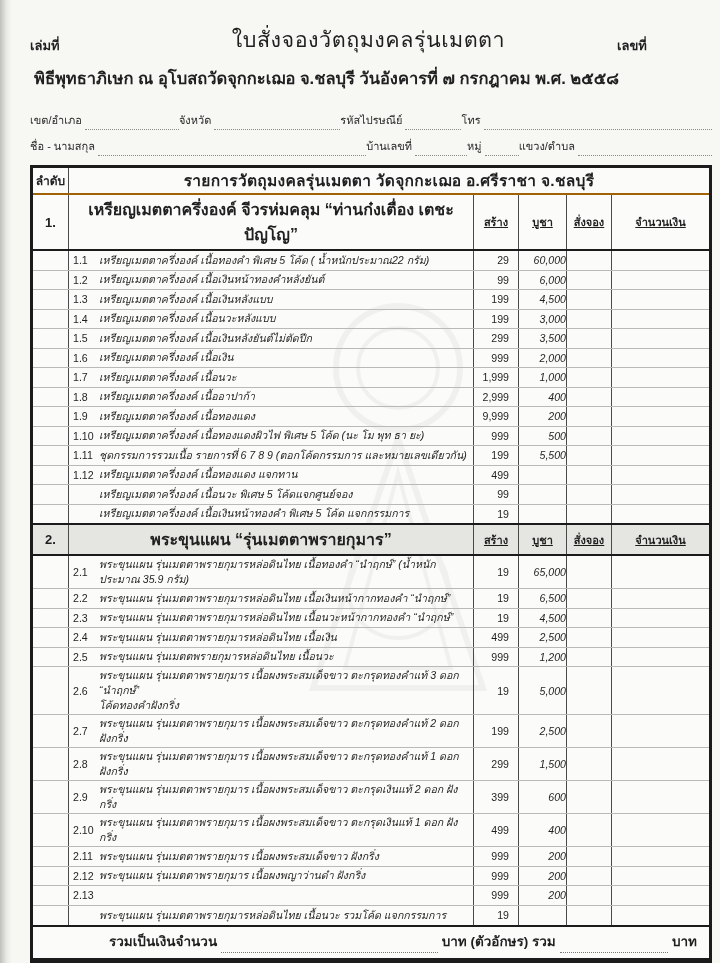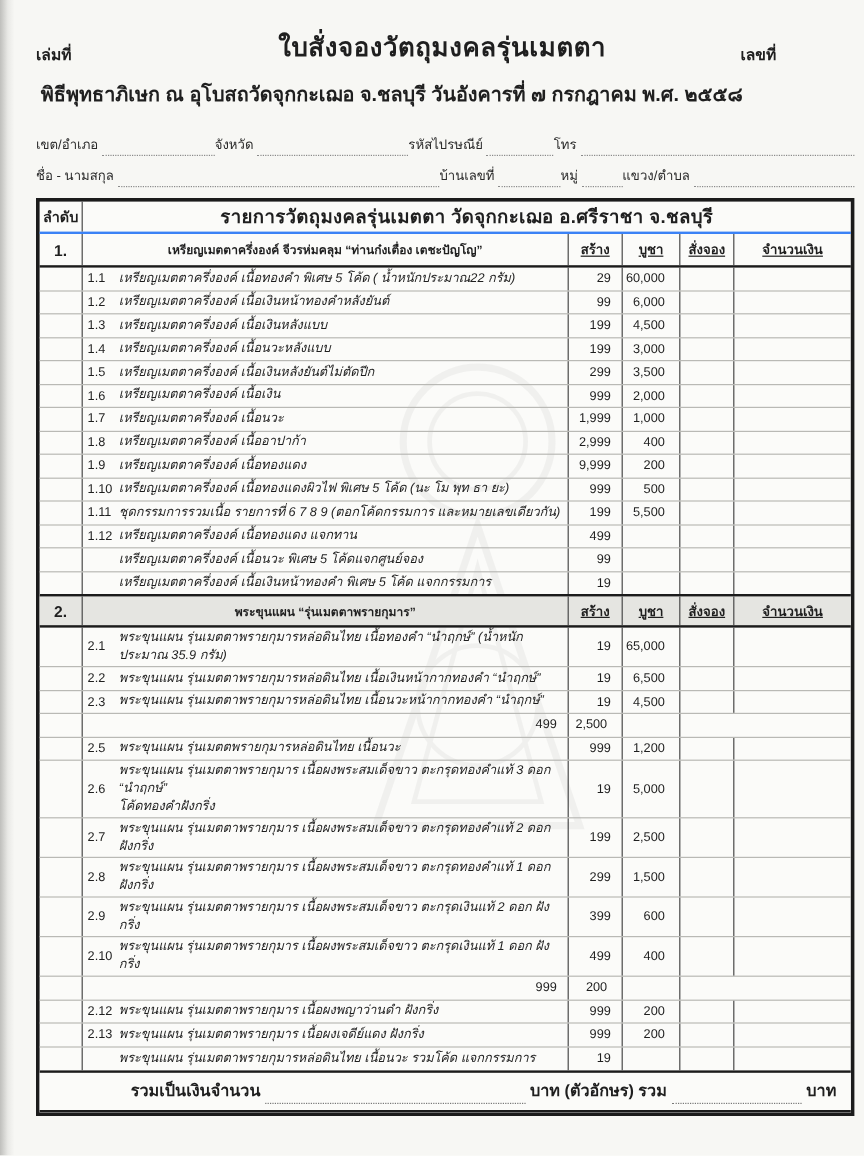--- a/index.html
+++ b/index.html
@@ -12,59 +12,59 @@
   .scan-edge{
     position:absolute;left:0;top:0;width:12px;height:100%;
     background:linear-gradient(to right,#bfbfbc,#e9e9e6 55%,rgba(233,233,230,0));
     z-index:3;pointer-events:none;
   }
   .content{padding:12px 8px 0 30px;position:relative;}
 
   
   .head-line{display:grid;grid-template-columns:90px 1fr 95px;align-items:end;margin-top:10px;}
   .vol,.num-lab{font-weight:bold;font-size:13px;}
-  .doc-title{text-align:center;font-weight:bold;font-size:21.5px;letter-spacing:.5px;}
+  .doc-title{text-align:center;font-weight:normal;font-size:21.5px;letter-spacing:.5px;}
   .subtitle{margin-top:9px;font-weight:bold;font-size:16.5px;padding-left:4px;}
 
   
   .fields{margin-top:13px;font-size:11px;color:#2a2a2a;}
   .frow{display:flex;align-items:flex-end;height:26px;}
   .frow .lab{white-space:nowrap;padding:0 3px 1px 0;}
   .fill{border-bottom:1px dotted #8a8a8a;height:14px;}
   .f-grow{flex:1 1 auto;}
 
   
   .sheet{border:3px solid #1b1b1b;margin-top:9px;background:#fbfbf9;position:relative;}
   .sheet *{box-sizing:border-box;}
   .watermark{position:absolute;left:250px;top:120px;z-index:0;opacity:.06;}
   .sheet-rows{position:relative;z-index:1;}
   .grid6{display:grid;grid-template-columns:36px 1fr 45px 48px 45px 97px;}
   .cell{height:100%;display:flex;align-items:center;}
   .vb{border-right:1px solid #4a4a4a;}
-  .thead{display:grid;grid-template-columns:36px 1fr;border-bottom:2px solid #3b82f6;min-height:27px;}
+  .thead{display:grid;grid-template-columns:36px 1fr;border-bottom:2px solid #a16207;min-height:27px;}
   .thead .idx{justify-content:center;font-weight:bold;font-size:12px;}
   .thead .listh{justify-content:center;font-weight:bold;font-size:15.5px;letter-spacing:.3px;}
   .sec-row{min-height:28px;font-weight:bold;border-bottom:2px solid #1b1b1b;}
   .sec-row + .item-row{border-top:0;}
   .item-row + .sec-row{border-top:2px solid #1b1b1b;margin-top:-1px;}
   .sec-row.shaded{background:#e5e5e1;}
   .sec-no{justify-content:center;font-size:13px;}
-  .sec-title{justify-content:center;text-align:center;font-size:10px;padding:2px 4px;}
+  .sec-title{justify-content:center;text-align:center;font-size:16px;padding:2px 4px;}
   .colh{justify-content:center;font-size:11px;text-decoration:underline;}
   .item-row{min-height:19.5px;font-size:10.6px;border-bottom:1px solid #b9b9b5;}
   .item-row:last-child{border-bottom:0;}
   .no-cell{}
   .desc{padding:1px 4px;align-items:center;}
   .inum{flex:0 0 26px;font-size:10.6px;}
   .dtext{flex:1;line-height:15px;font-style:italic;}
   .line2{display:block;}
   .line2:empty{display:none;}
   .made,.price{justify-content:flex-end;text-align:right;}
   .made{padding-right:9px;}
-  .price{padding-right:12px;}
+  .price{padding-right:0;font-style:italic;}
 
   
   .total-row{display:flex;align-items:flex-end;font-weight:bold;font-size:13.5px;
     padding:3px 8px 5px 72px;border-top:2px solid #1b1b1b;border-bottom:2px solid #1b1b1b;
     position:relative;z-index:1;background:#fbfbf9;}
   .total-row .fill{border-bottom:1px dotted #777;}
   .t1{flex:3.2;}.t2{flex:1.6;}
   .total-row .lab{white-space:nowrap;padding:0 4px 1px 4px;}
 </style>
 </head>
@@ -336,20 +336,24 @@
       <span class="dtext"><span>พระขุนแผน รุ่นเมตตาพรายกุมารหล่อดินไทย เนื้อนวะหน้ากากทองคำ “นำฤกษ์”</span></span>
     </div>
     <div class="cell vb made">19</div>
     <div class="cell vb price">4,500</div>
     <div class="cell vb"></div>
     <div class="cell"></div>
   </div>
 
   <div class="item-row grid6">
     <div class="cell vb no-cell"></div>
+    <div class="cell vb desc">
+      <span class="inum">2.4</span>
+      <span class="dtext"><span>พระขุนแผน รุ่นเมตตาพรายกุมารหล่อดินไทย เนื้อเงิน</span></span>
+    </div>
     <div class="cell vb made">499</div>
     <div class="cell vb price">2,500</div>
     <div class="cell vb"></div>
     <div class="cell"></div>
   </div>
 
   <div class="item-row grid6">
     <div class="cell vb no-cell"></div>
     <div class="cell vb desc">
       <span class="inum">2.5</span>
@@ -416,20 +420,24 @@
       <span class="dtext"><span>พระขุนแผน รุ่นเมตตาพรายกุมาร เนื้อผงพระสมเด็จขาว ตะกรุดเงินแท้ 1 ดอก ฝังกริ่ง</span></span>
     </div>
     <div class="cell vb made">499</div>
     <div class="cell vb price">400</div>
     <div class="cell vb"></div>
     <div class="cell"></div>
   </div>
 
   <div class="item-row grid6">
     <div class="cell vb no-cell"></div>
+    <div class="cell vb desc">
+      <span class="inum">2.11</span>
+      <span class="dtext"><span>พระขุนแผน รุ่นเมตตาพรายกุมาร เนื้อผงพระสมเด็จขาว ฝังกริ่ง</span></span>
+    </div>
     <div class="cell vb made">999</div>
     <div class="cell vb price">200</div>
     <div class="cell vb"></div>
     <div class="cell"></div>
   </div>
 
   <div class="item-row grid6">
     <div class="cell vb no-cell"></div>
     <div class="cell vb desc">
       <span class="inum">2.12</span>
@@ -438,21 +446,20 @@
     <div class="cell vb made">999</div>
     <div class="cell vb price">200</div>
     <div class="cell vb"></div>
     <div class="cell"></div>
   </div>
 
   <div class="item-row grid6">
     <div class="cell vb no-cell"></div>
     <div class="cell vb desc">
       <span class="inum">2.13</span>
-      <span class="dtext"><span>พระขุนแผน รุ่นเมตตาพรายกุมาร เนื้อผงเจดีย์แดง ฝังกริ่ง</span></span>
     </div>
     <div class="cell vb made">999</div>
     <div class="cell vb price">200</div>
     <div class="cell vb"></div>
     <div class="cell"></div>
   </div>
 
   <div class="item-row grid6">
     <div class="cell vb no-cell"></div>
     <div class="cell vb desc">

